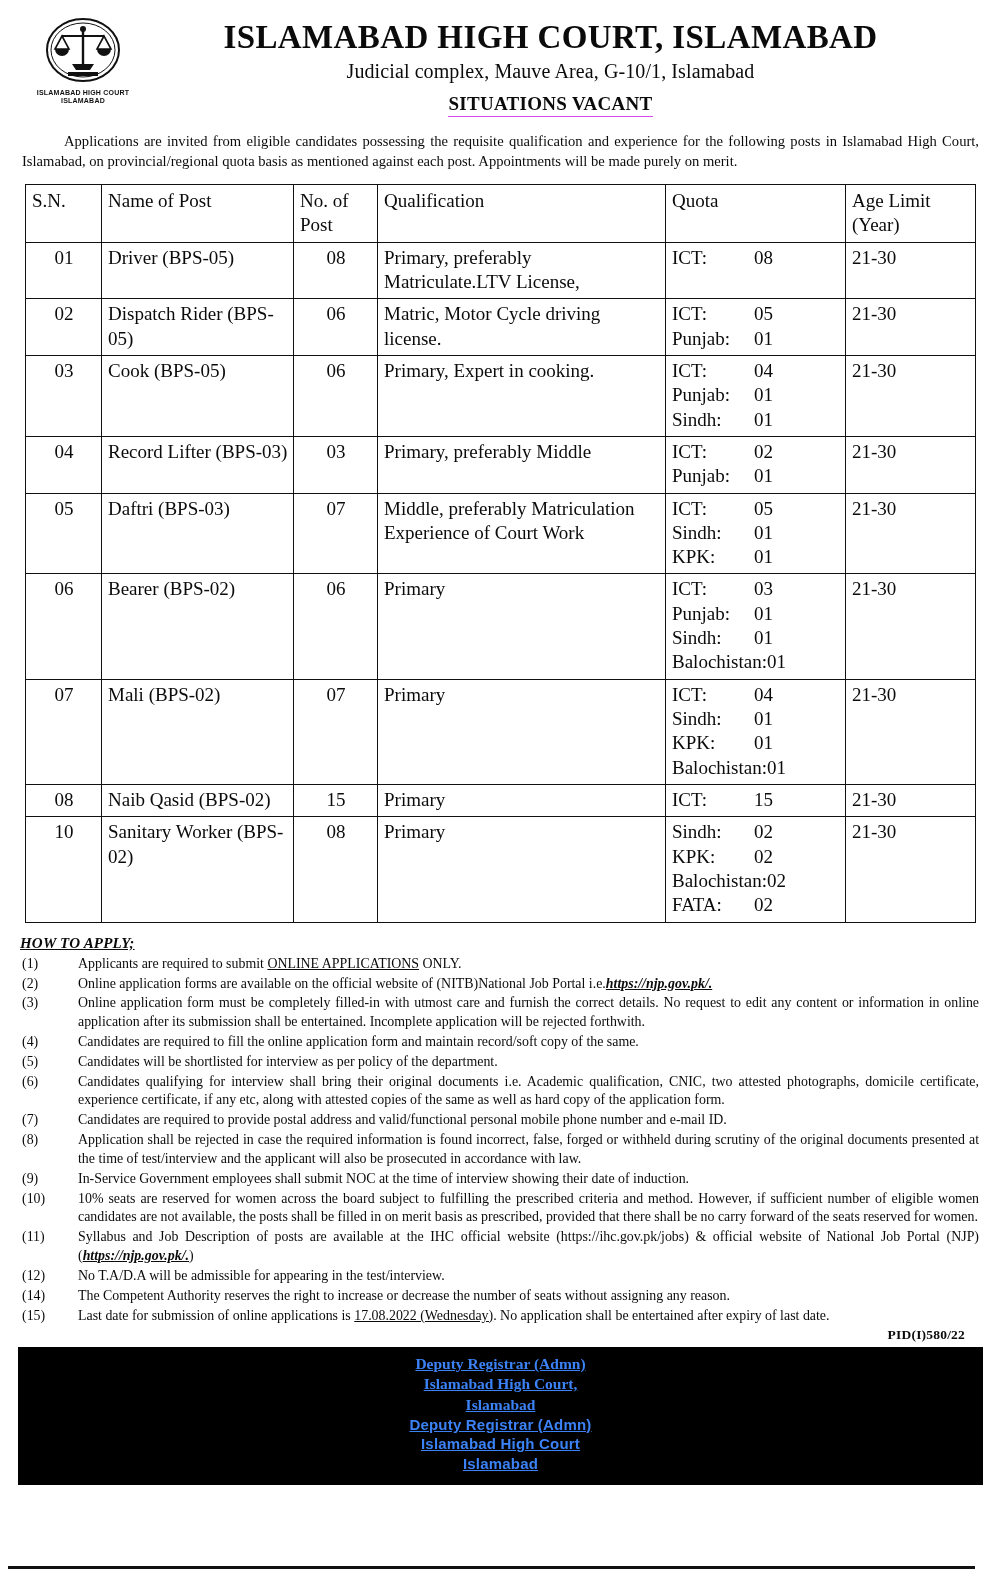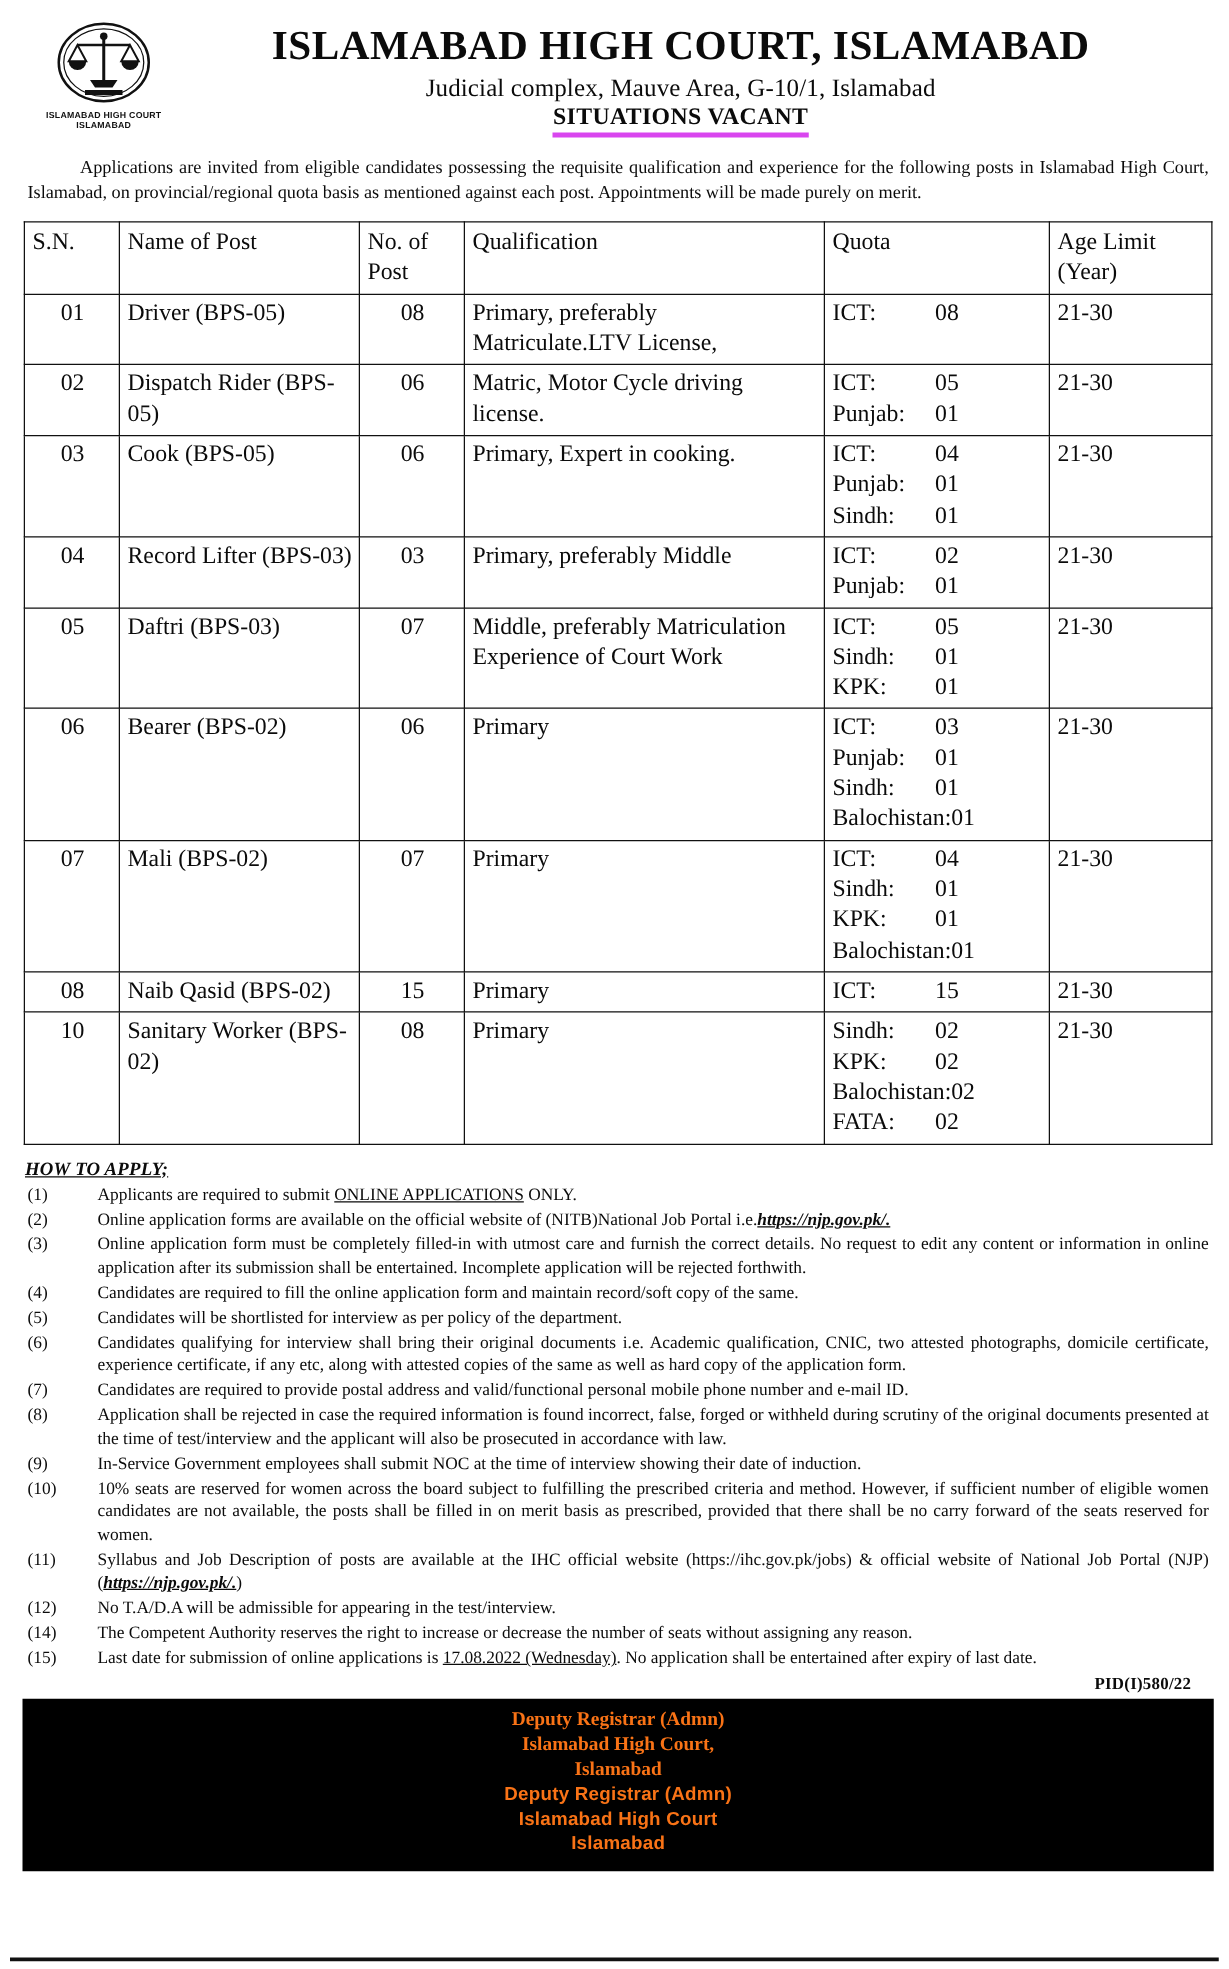--- a/index.html
+++ b/index.html
@@ -13,21 +13,21 @@
     font-family: "Liberation Serif", serif;
     color: #0b0b0b;
     position: relative;
     overflow: hidden;
   }
   .page {
     position: relative;
     width: 983px;
     height: 1575px;
     box-sizing: border-box;
-    padding: 8px 12px 0 18px;
+    padding: 8px 0 0 18px;
   }
   
   .header {
     display: flex;
     align-items: flex-start;
     padding-top: 6px;
   }
   .crest {
     width: 130px;
     flex: 0 0 130px;
@@ -58,22 +58,23 @@
   }
   .org-address {
     font-size: 20px;
     margin-top: 5px;
     letter-spacing: .1px;
   }
   .situations {
     font-size: 19px;
     font-weight: bold;
     letter-spacing: .3px;
+    margin-top: 10px;
     display: inline-block;
-    border-bottom: 4px solid #d946ef;
+    border-bottom: 1px solid #d946ef;
     padding-bottom: 1px;
   }
   .intro {
     margin: 14px 4px 10px 4px;
     font-size: 14.6px;
     line-height: 1.42;
     text-align: justify;
     text-justify: inter-word;
   }
   .intro .indent { display: inline-block; width: 42px; }
@@ -152,25 +153,26 @@
     text-align: right;
     font-weight: bold;
     font-size: 13.5px;
     margin: 2px 18px 0 0;
     letter-spacing: .2px;
   }
 
   
   .sigblock {
     background: #000;
-    color: #f97316;
+    color: #3b82f6;
     margin-top: 4px;
     padding: 7px 0 12px 0;
     text-align: center;
     line-height: 1.3;
+    text-decoration: underline;
   }
   .sig1 {
     font-family: "Liberation Serif", serif;
     font-size: 15.5px;
     font-weight: bold;
   }
   .sig2 {
     font-family: "Liberation Sans", sans-serif;
     font-size: 15px;
     font-weight: bold;

